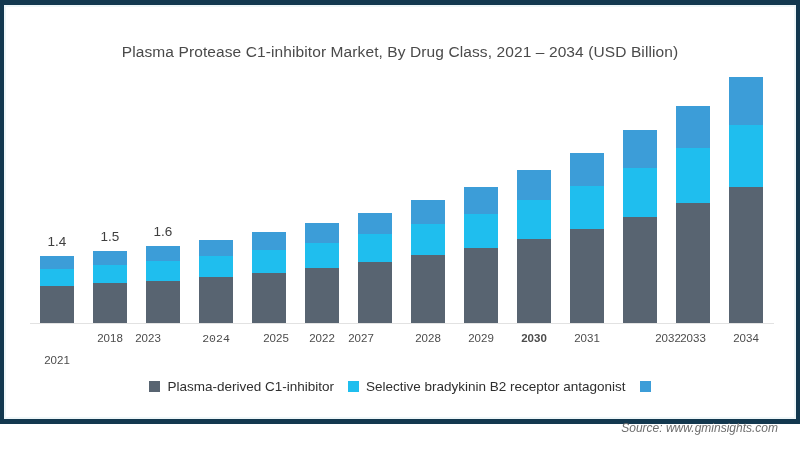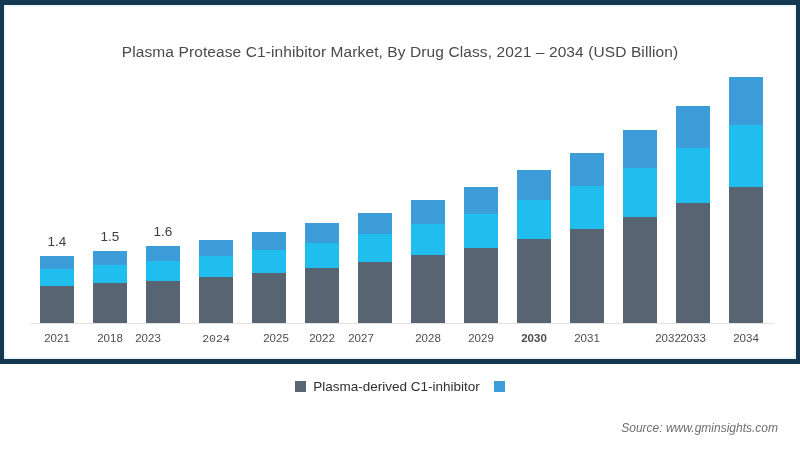--- a/index.html
+++ b/index.html
@@ -4,21 +4,21 @@
 <style>
   html,body{margin:0;padding:0;}
   body{
     width:800px;height:450px;
     background:#ffffff;
     font-family:"Liberation Sans", sans-serif;
     overflow:hidden;
   }
   #frame{
     position:relative;
-    width:800px;height:364px;
+    width:800px;height:424px;
     box-sizing:border-box;
     background:#7f1d1d;
     border-top:5px solid #13384f;
     border-bottom:5px solid #13384f;
     border-left:4px solid #13384f;
     border-right:4px solid #13384f;
   }
   #inner{
     position:absolute;
     left:0;top:0;right:0;bottom:0;
@@ -189,28 +189,32 @@
       </div>
 
     <div id="baseline" style="background: rgb(226, 226, 226);"></div>
 
     <div id="legend">
       <div class="legend-item">
         <span class="legend-swatch" style="background: rgb(88, 100, 113);"></span>
         <span>Plasma-derived C1-inhibitor</span>
       </div>
       <div class="legend-item">
+        <span class="legend-swatch" style="background: rgb(31, 190, 238);"></span>
+        <span>Selective bradykinin B2 receptor antagonist</span>
+      </div>
+      <div class="legend-item">
         <span class="legend-swatch" style="background: rgb(60, 157, 216);"></span>
       </div>
     </div>
 
     <div id="source">Source: www.gminsights.com</div>
 
   <div class="bar-label" style="left: 23px; top: 229px;">1.4</div>
-      <div class="x-tick" style="left: 23px;">2021</div>
+      <div class="x-tick" style="left: 23px; margin-top: 22px;">2021</div>
       <div class="bar-label" style="left: 76px; top: 224px;">1.5</div>
       <div class="x-tick" style="left: 76px;">2018</div>
       <div class="bar-label" style="left: 129px; top: 219px;">1.6</div>
       <div class="x-tick" style="left: 114px;">2023</div>
       <div class="x-tick" style="left: 182px; font-family: Liberation Mono, monospace;">2024</div>
       <div class="x-tick" style="left: 242px;">2025</div>
       <div class="x-tick" style="left: 288px;">2022</div>
       <div class="x-tick" style="left: 327px;">2027</div>
       <div class="x-tick" style="left: 394px;">2028</div>
       <div class="x-tick" style="left: 447px;">2029</div>

